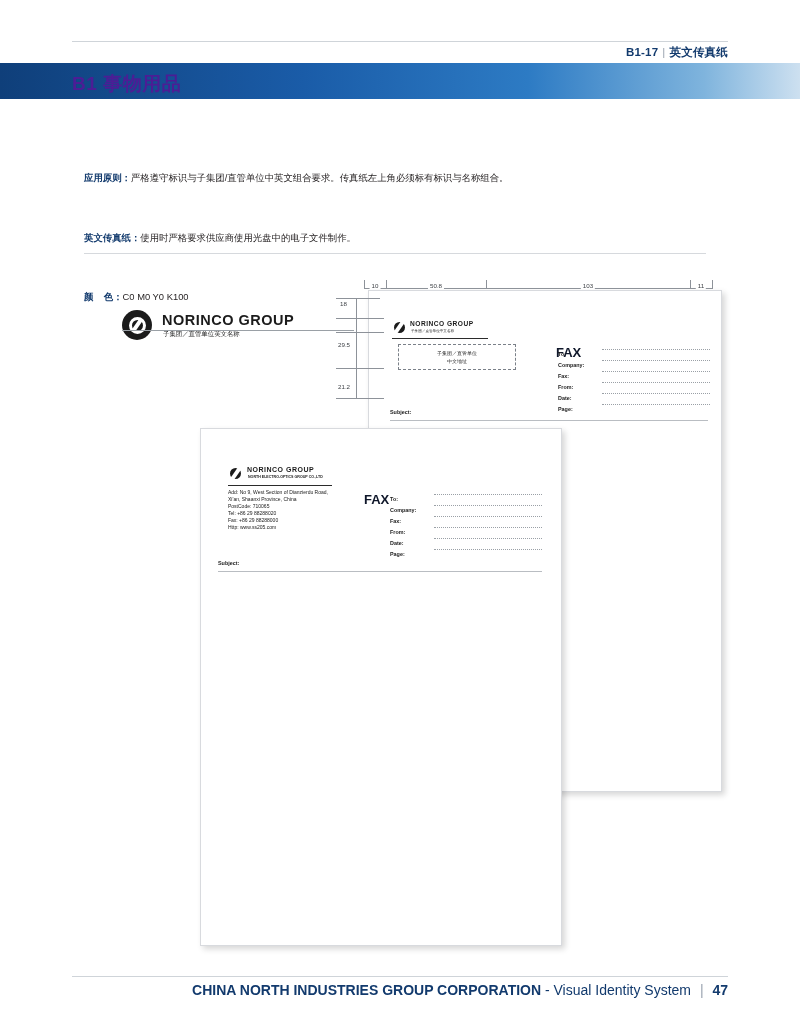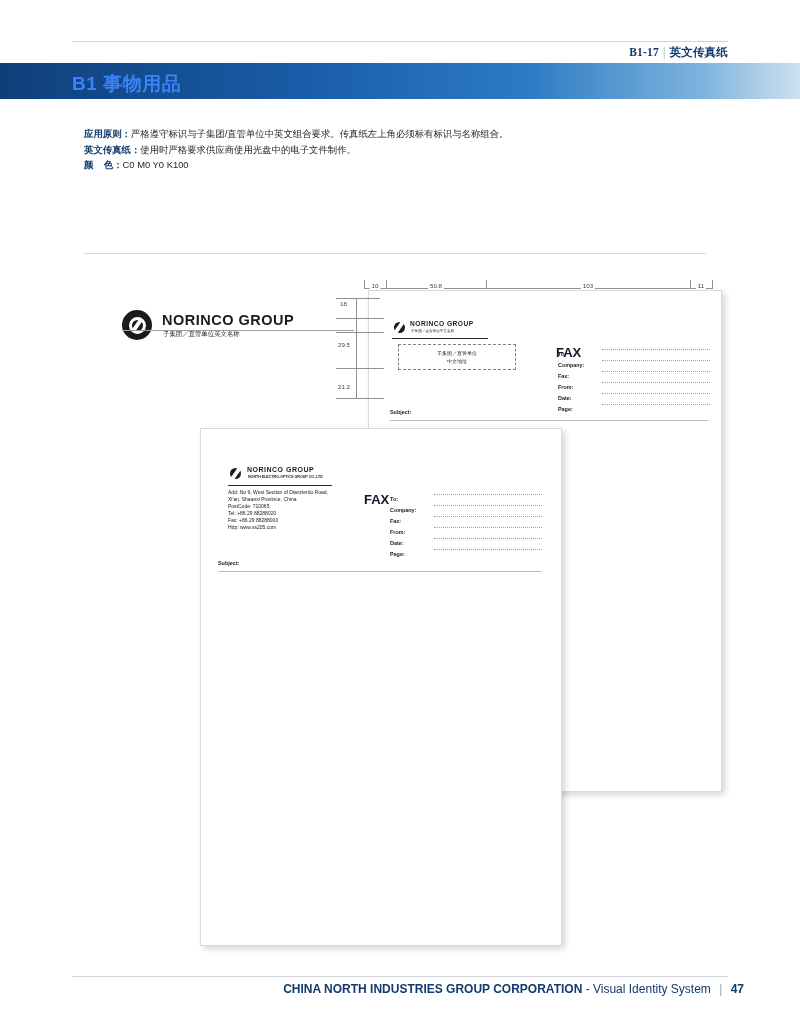--- a/index.html
+++ b/index.html
@@ -22,57 +22,56 @@
     background: #cfd4d9;
   }
   .header-label {
     position: absolute;
     right: 72px; top: 45px;
     font-size: 11.5px;
     font-weight: bold;
     color: #123a6d;
     letter-spacing: .2px;
     white-space: nowrap;
-    font-family: Liberation Serif, serif;
   }
   .header-label .sep {
     color: #9aa4b0;
     font-weight: normal;
     margin: 0 4px;
   }
 
   .blue-band {
     position: absolute;
     left: 0; top: 63px;
     width: 800px; height: 36px;
     background: linear-gradient(to right, #0f3f7a 0%, #1a5ca8 38%, #2d7bc4 66%, #7fb4dd 88%, #cde0f0 100%);
   }
   .blue-band-title {
     position: absolute;
     left: 72px; top: 71px;
     font-size: 19px;
     font-weight: bold;
-    color: #3b82f6;
+    color: #4c1d95;
     letter-spacing: .5px;
   }
   .blue-band-title .b1 {
     font-family: "Liberation Sans", sans-serif;
     margin-right: 6px;
   }
 
   
   .spec {
     position: absolute;
     left: 84px; top: 126px;
     width: 620px;
     font-size: 9.4px;
     line-height: 15.6px;
     color: #231f20;
   }
-  .spec-row { display: flex; align-items: center; }
+  .spec-row { display: flex; align-items: center; margin-top: 44px; }
   .spec-key {
     color: #123a6d;
     font-weight: bold;
     white-space: pre;
     flex: 0 0 auto;
   }
   .spec-val { color: #231f20; }
 
   .spec-rule {
     position: absolute;
@@ -214,22 +213,22 @@
 
   
   .footer-rule {
     position: absolute;
     left: 72px; top: 976px;
     width: 656px; height: 1px;
     background: #cfd4d9;
   }
   .footer-text {
     position: absolute;
-    right: 56px; top: 982px;
-    font-size: 12px;
+    right: 72px; top: 982px;
+    font-size: 14px;
     color: #123a6d;
     white-space: nowrap;
     text-align: center;
   }
   .footer-text .strong { font-weight: bold; }
   .footer-text .sep { color: #9aa4b0; margin: 0 5px; }
   .footer-text .pg { font-weight: bold; }
 
   .tiny { font-size: 5px; line-height: 7px; color: #1a1a1a; }
 </style>

